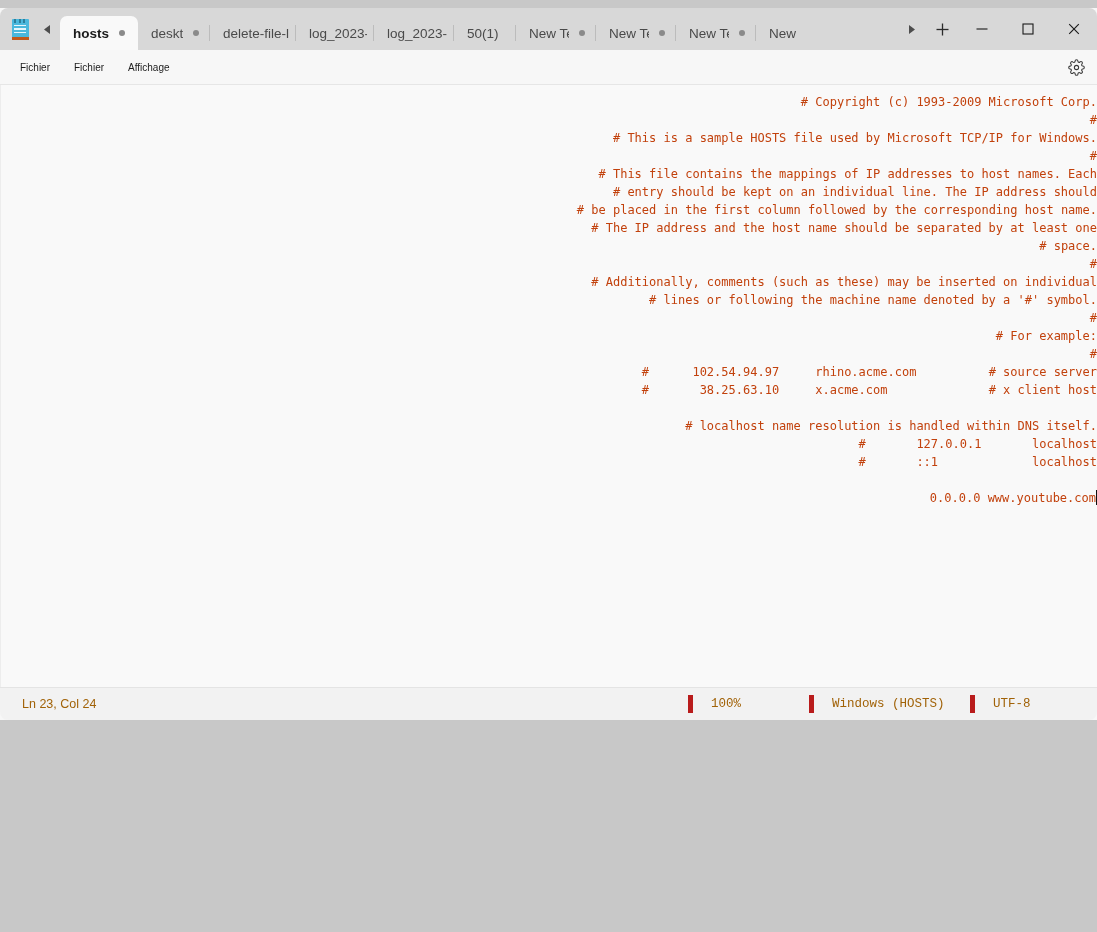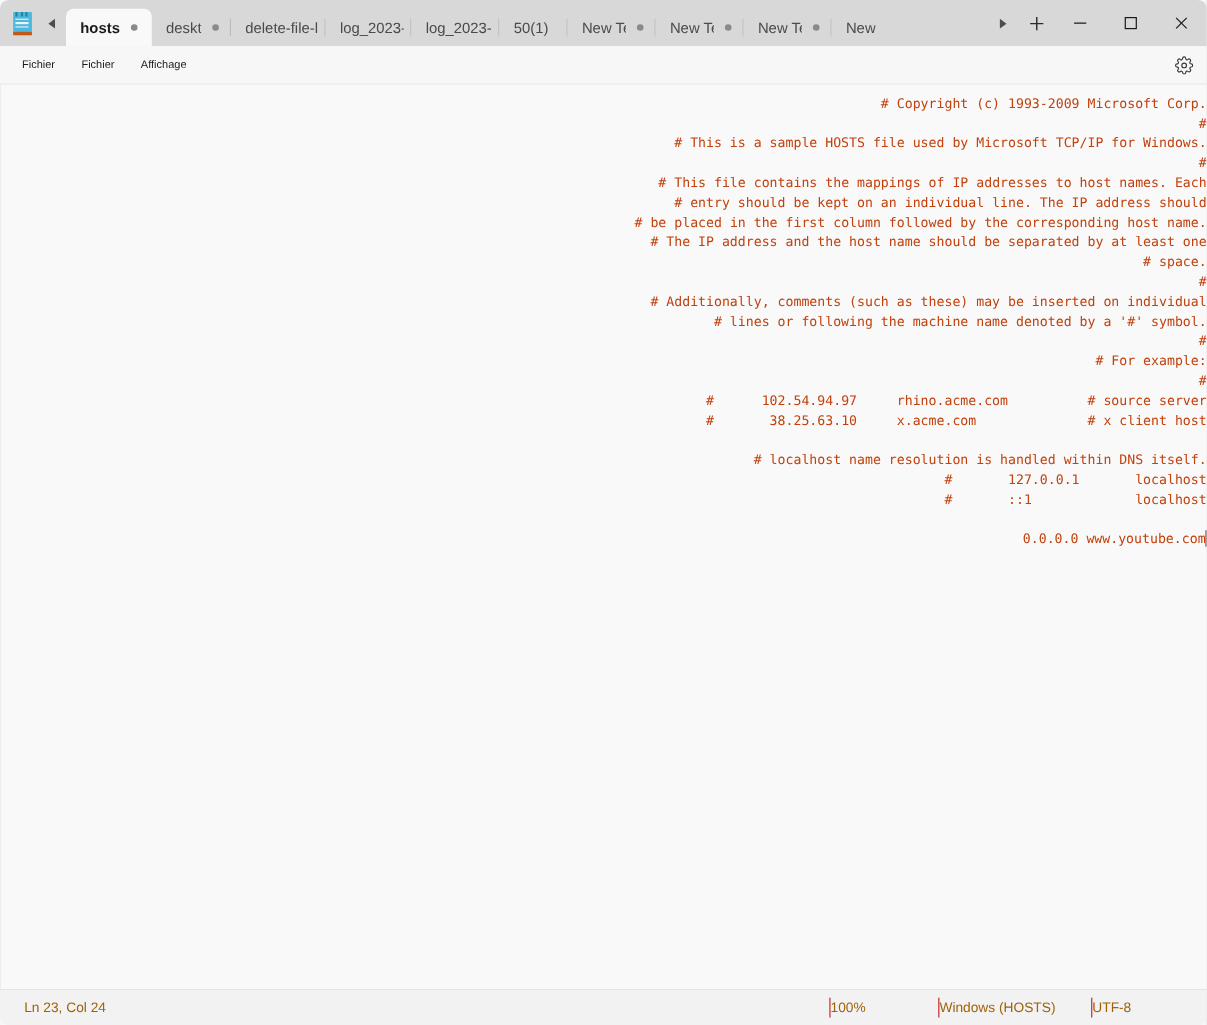--- a/index.html
+++ b/index.html
@@ -11,23 +11,23 @@
     width: 1097px;
     height: 932px;
     overflow: hidden;
     font-family: "Liberation Sans", sans-serif;
   }
 
   
   #app-window {
     position: absolute;
     left: 0;
-    top: 0;
+    top: 8px;
     width: 1097px;
-    height: 932px;
+    height: 712px;
     background: #f7f7f7;
     display: flex;
     flex-direction: column;
     overflow: hidden;
   }
 
   
   #titlebar {
     position: relative;
     height: 42px;
@@ -252,22 +252,24 @@
   }
   #status-left {
     padding-left: 22px;
     flex: 1 1 auto;
   }
   .status-cell {
     flex: 0 0 auto;
     height: 18px;
     display: flex;
     align-items: center;
+    padding-left: 18px;
     padding-right: 18px;
-    border-left: 1px solid #b91c1c;
+    border-left: 5px solid #b91c1c;
+    font-family: Liberation Mono, monospace;
   }
   #status-zoom { width: 80px; }
   #status-eol { width: 120px; }
   #status-enc { width: 86px; }
 </style>
 </head>
 <body>
 
 <div id="app-window">
 

